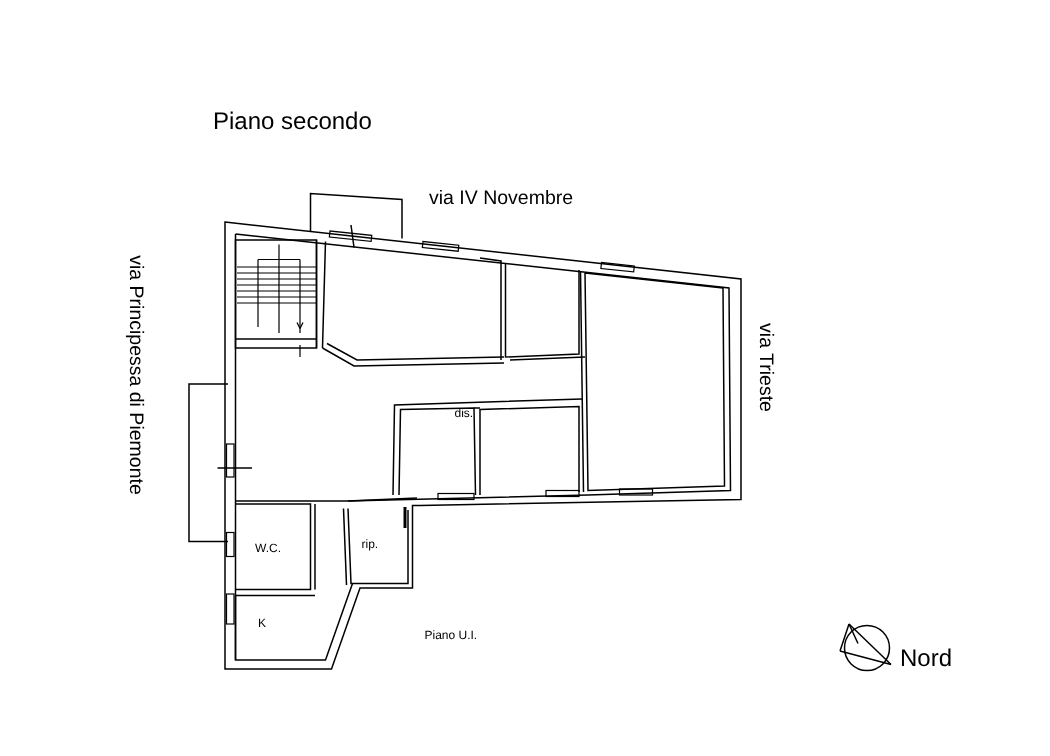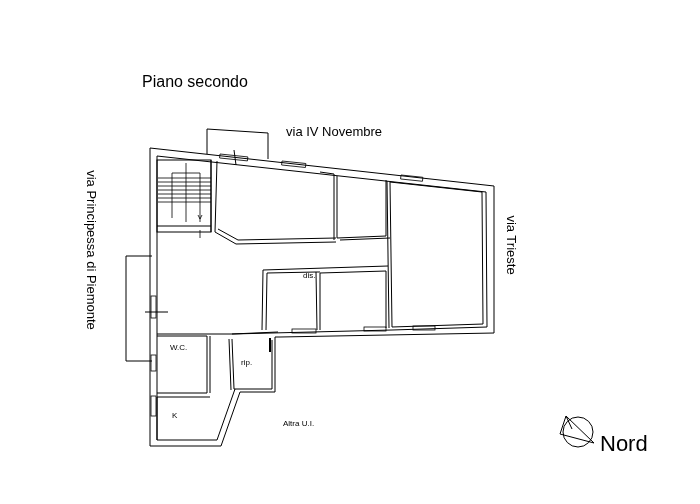--- a/index.html
+++ b/index.html
@@ -3,21 +3,21 @@
   <meta charset="utf-8">
   <style>
     html, body { margin: 0; padding: 0; background: #ffffff; }
     body { width: 700px; height: 504px; position: relative; overflow: hidden; font-family: "Liberation Sans", sans-serif; color: #000; }
     .title-block { position: absolute; left: 142px; top: 73px; font-size: 16px; line-height: 17px; font-weight: normal; text-align: right; }
     .street { position: absolute; font-size: 13px; white-space: nowrap; }
     .street-top { left: 286px; top: 124px; }
     .street-left { left: 91px; top: 250px; transform: translate(-50%, -50%) rotate(90deg); transform-origin: center; position: absolute; }
     .street-right { left: 511px; top: 245px; transform: translate(-50%, -50%) rotate(90deg); transform-origin: center; position: absolute; }
     .room-label { position: absolute; font-size: 8px; white-space: nowrap; }
-    .nord-label { position: absolute; left: 600px; top: 431px; font-size: 22px; }
+    .nord-label { position: absolute; left: 600px; top: 431px; font-size: 16px; }
     svg.plan { position: absolute; left: 0; top: 0; }
   </style>
 </head>
 <body>
 
 <div class="title-block">
   <div>Piano secondo</div>
 </div>
 
 <div class="street street-top">via IV Novembre</div>
@@ -107,18 +107,18 @@
   <g fill="none" stroke="#000" stroke-width="1">
     <circle cx="578" cy="432" r="15"></circle>
     <line x1="566" y1="416" x2="594" y2="443"></line>
     <line x1="560" y1="434" x2="594" y2="443"></line>
     <line x1="566" y1="416" x2="560" y2="434"></line>
     <line x1="566" y1="416" x2="572" y2="429"></line>
   </g>
 </svg>
 
 <div class="room-label" style="left:303px; top:255px;margin-top:16px;">dis.</div>
-<div class="room-label" style="left:170px; top:343px;">W.C.</div>
+<div class="room-label" style="left:170px; top:361px;">W.C.</div>
 <div class="room-label" style="left:241px; top:358px;text-align:center;">rip.</div>
 <div class="room-label" style="left:172px; top:411px;">K</div>
-<div class="room-label" style="left:283px; top:419px;">Altra U.I.</div>
+<div class="room-label" style="left:283px; top:419px;">Piano U.I.</div>
 
 <div class="nord-label">Nord</div>
 
 </body></html>

